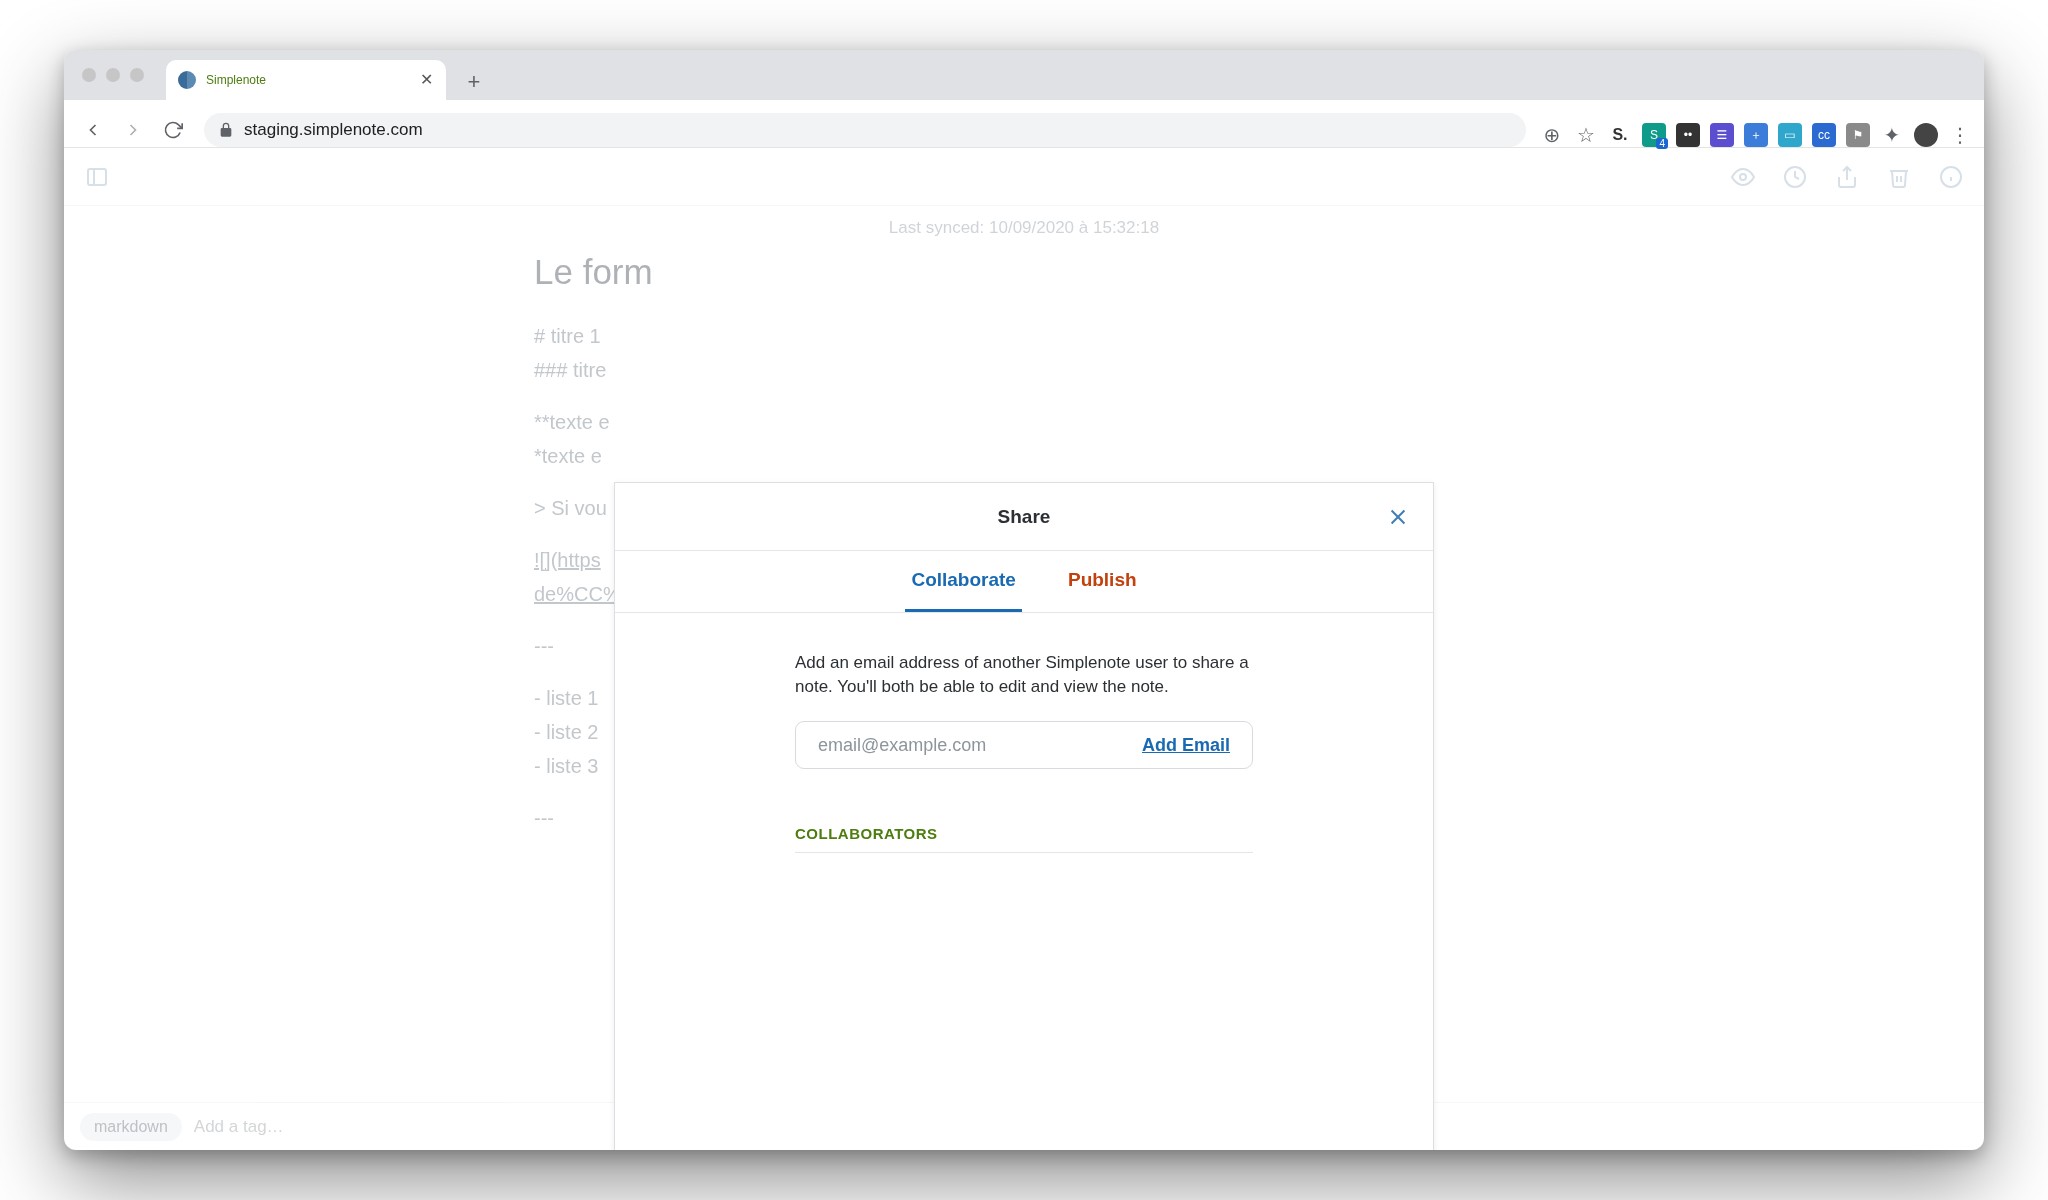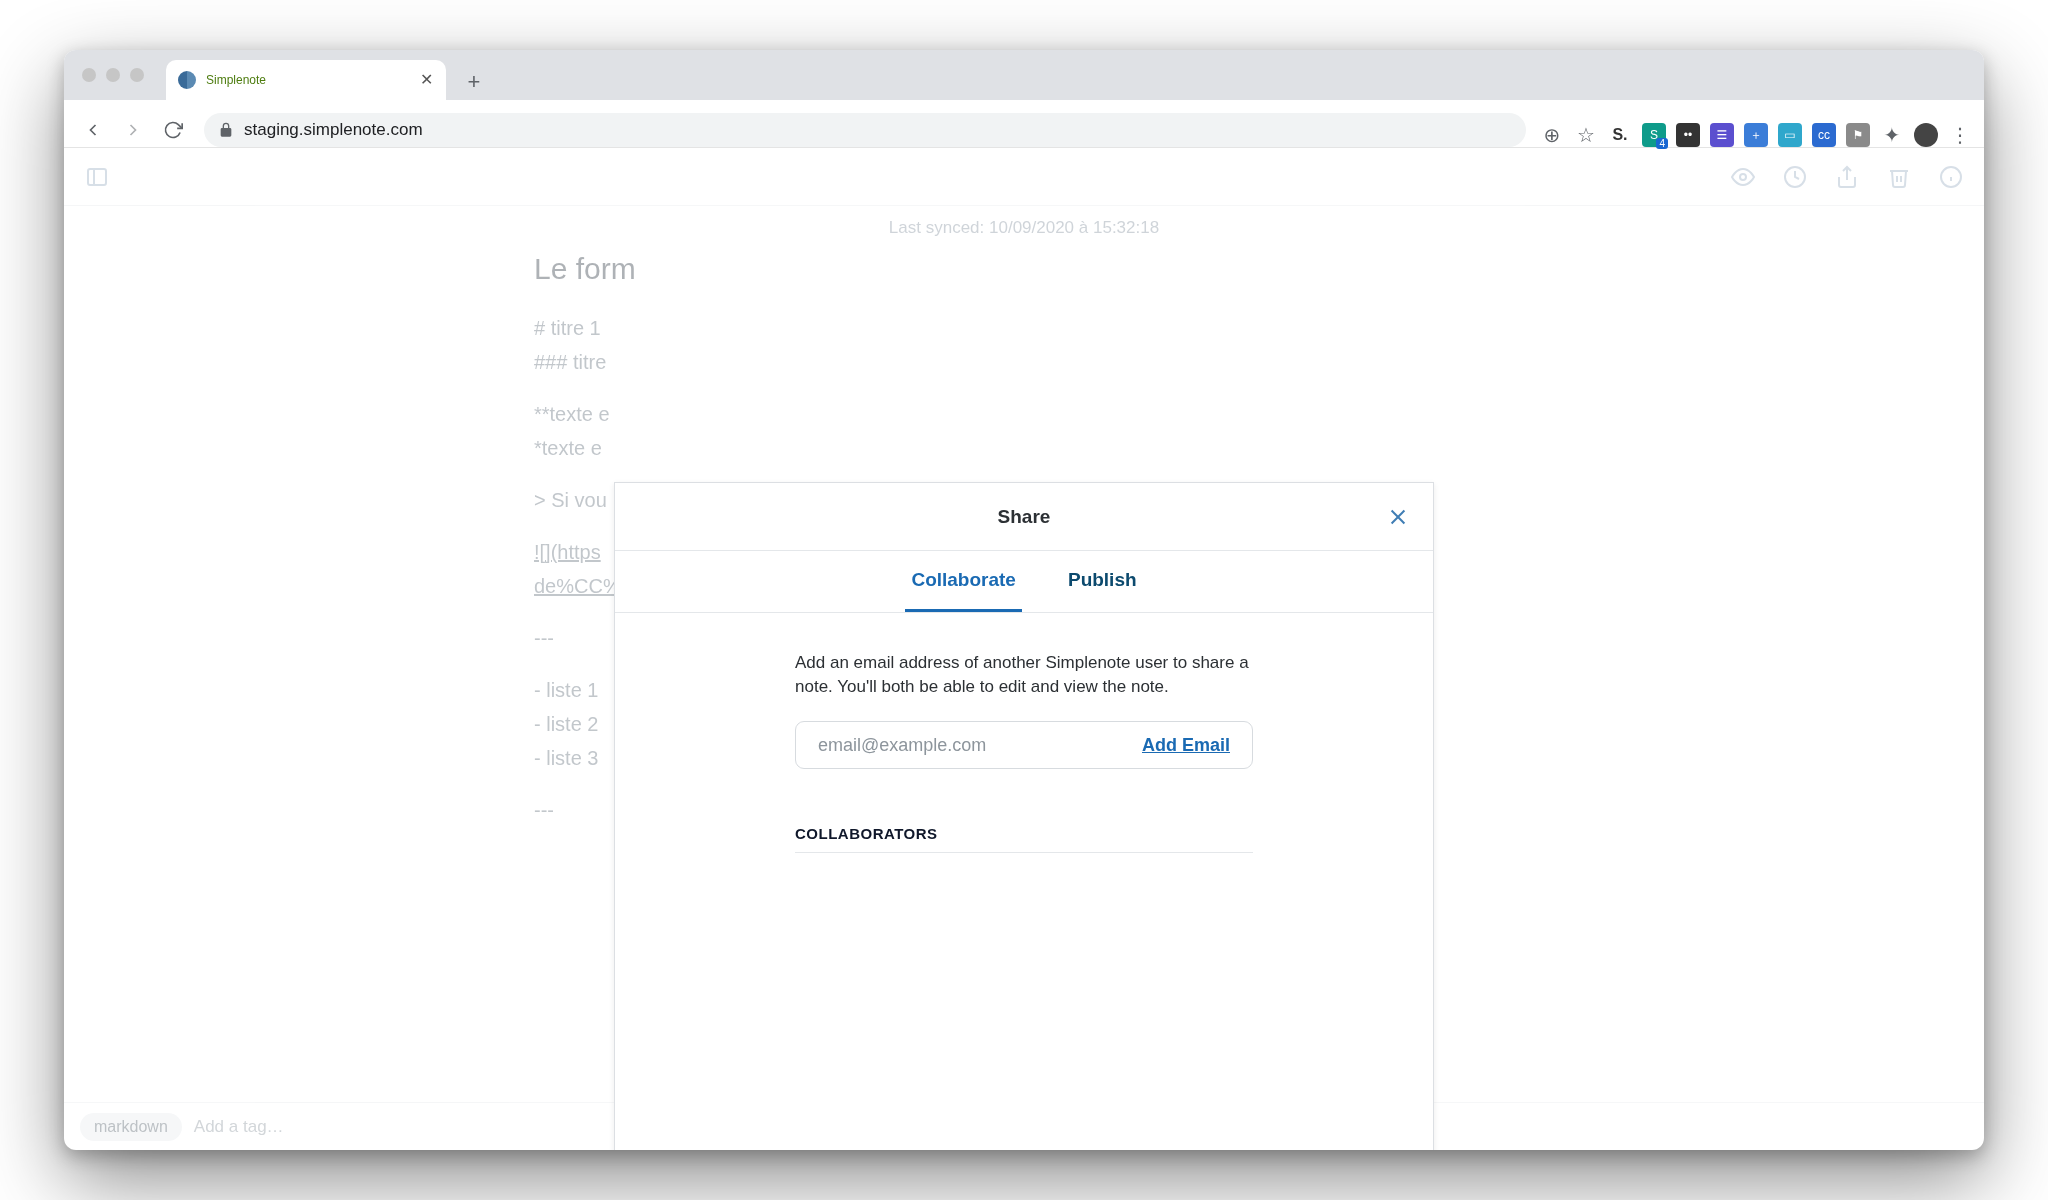--- a/index.html
+++ b/index.html
@@ -110,21 +110,21 @@
   .sync-line { text-align:center; color:#a9b2bb; font-size:17px; padding:12px 0 8px; opacity:0.55;}
   .note-body {
     max-width: 1020px;
     margin: 0 auto;
     padding: 0 20px;
     color:#9aa2aa;
     font-size:20px;
     line-height:1.5;
     opacity:0.6;
   }
-  .note-body h1 { font-size:30px; color:#7a8087; font-weight:400; margin-bottom:22px;}
+  .note-body h1 { font-size:35px; color:#7a8087; font-weight:400; margin-bottom:22px;}
   .note-body p { margin-bottom:4px;}
   .note-body .spacer { height:18px;}
   .note-body a { color:#9aa2aa; text-decoration:underline;}
   
   .tag-bar {
     position:absolute;
     bottom:0; left:0; right:0;
     height:48px;
     border-top:1px solid #eef0f2;
     display:flex;
@@ -177,21 +177,21 @@
     height:62px;
     display:flex;
     align-items:stretch;
     justify-content:center;
     border-bottom:1px solid #e4e7ea;
     gap:40px;
   }
   .mtab {
     display:flex; align-items:center;
     font-size:19px; font-weight:700;
-    color:#0c4a6e;
+    color:#c2410c;
     padding:0 6px;
     border-bottom: 3px solid transparent;
     cursor:pointer;
   }
   .mtab.active { color:#1a6ab3; border-bottom-color:#1a6ab3;}
   .modal-body {
     padding: 38px 180px 0 180px;
   }
   .desc { color:#2c3034; font-size:17px; line-height:1.42; margin-bottom:22px;}
   .email-row {
@@ -209,21 +209,21 @@
   }
   .email-input::placeholder { color:#8d959c;}
   .add-email-btn {
     color:#1a6ab3; font-weight:700; font-size:18px;
     background:none; border:none; cursor:pointer;text-decoration:underline;
   }
   .collab-h {
     margin-top:56px;
     font-size:15px;
     letter-spacing:0.5px;
-    color:#0f172a;
+    color:#4d7c0f;
     font-weight:700;
     padding-bottom:10px;
     border-bottom:1px solid #e4e7ea;
   }
 </style>
 </head>
 <body>
 
 <div class="mac-window">
 

